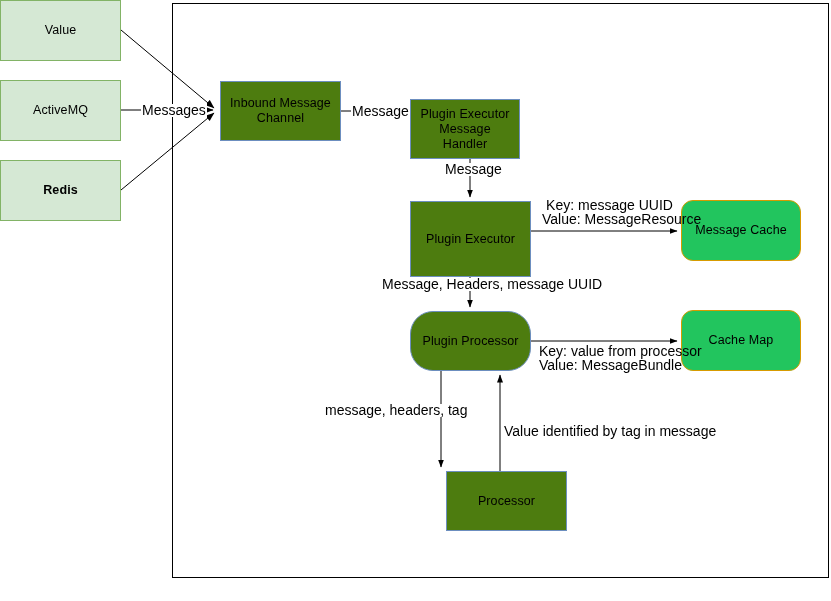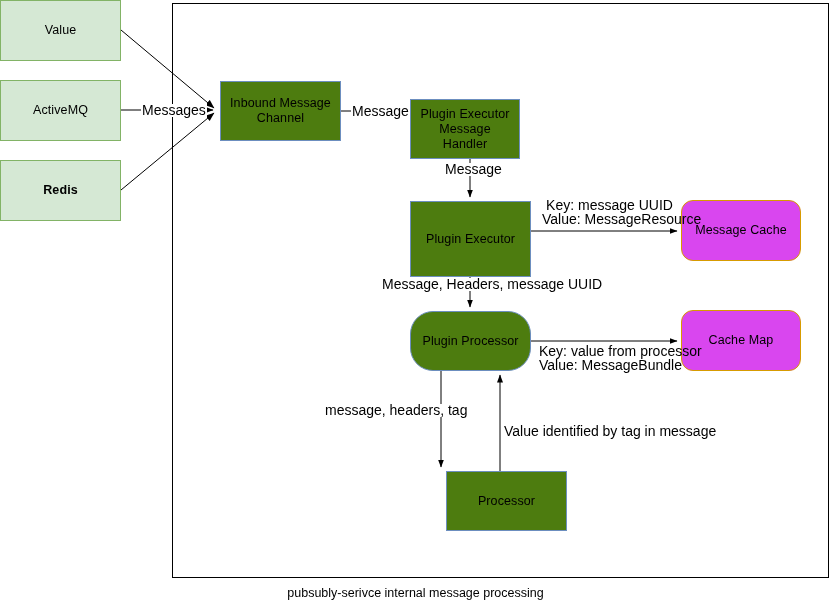--- a/index.html
+++ b/index.html
@@ -40,21 +40,21 @@
   }
   .node.green {
     background: #d5e8d4;
     border: 1px solid #82b366;
   }
   .node.blue {
     background: #4d7c0f;
     border: 1px solid #6c8ebf;
   }
   .node.yellow {
-    background: #d946ef;
+    background: #22c55e;
     border: 1px solid #d79b00;
     border-radius: 12px;
   }
   .edge-label {
     position: absolute;
     color: #000000;
     font-size: 14px;
     line-height: 13px;
     background: #ffffff;
     white-space: nowrap;
@@ -172,15 +172,14 @@
 
   <div class="edge-label two-line" style="left:538px; top:344px; width:137px;">
     <div>Key: value from processor</div>
     <div>Value: MessageBundle</div>
   </div>
 
   <div class="edge-label" style="left:324px; top:404px;">message, headers, tag</div>
 
   <div class="edge-label" style="left:503px; top:425px;text-align:center;">Value identified by tag in message</div>
 
-  <div class="caption" style="left:0px; top:586px; width:831px;">pubsubly-serivce internal message processing</div>
 
 </div>
 
 </body></html>

